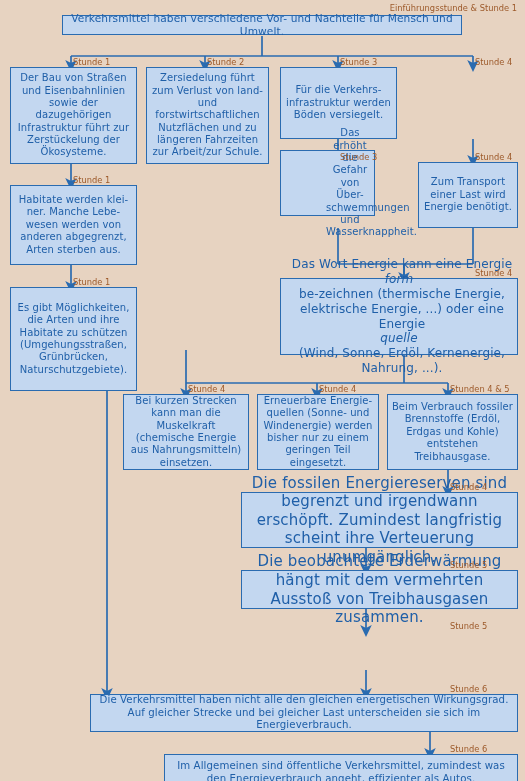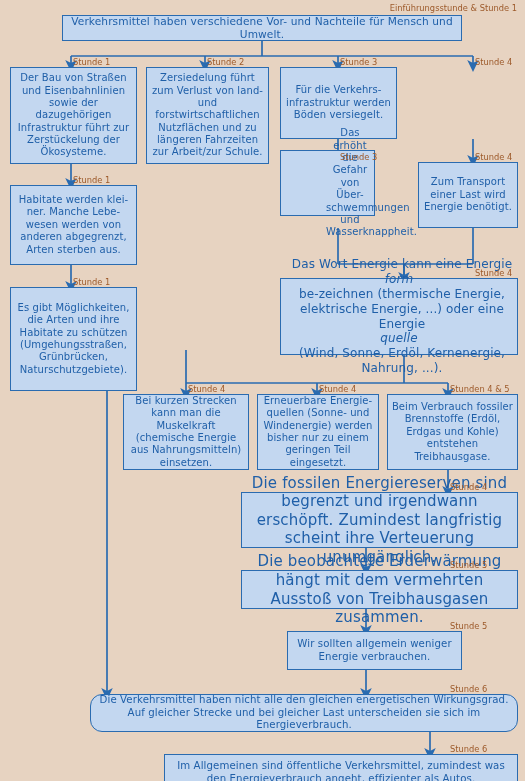--- a/index.html
+++ b/index.html
@@ -91,21 +91,21 @@
 
       <path d="M366,609 L366,631" marker-end="url(#ah)"></path>
 
       <path d="M366,670 L366,694" marker-end="url(#ah)"></path>
 
       <path d="M430,732 L430,754" marker-end="url(#ah)"></path>
     </g>
   </svg>
 
   <div class="lbl" style="right:8px;top:3px;">Einführungsstunde &amp; Stunde 1</div>
-  <div class="node" style="left:62px;top:15px;width:400px;height:26px;font-size:10.6px;">
+  <div class="node" style="left:62px;top:15px;width:400px;height:20px;font-size:10.6px;">
     <span>Verkehrsmittel haben verschiedene Vor- und Nachteile für Mensch und Umwelt.</span>
   </div>
 
   <div class="lbl" style="left:73px;top:57px;">Stunde 1</div>
   <div class="node" style="left:10px;top:67px;width:127px;height:97px;font-size:10px;">
     <span>Der Bau von Straßen und Eisenbahnlinien sowie der dazugehörigen Infrastruktur führt zur Zerstückelung der Ökosysteme.</span>
   </div>
 
   <div class="lbl" style="left:207px;top:57px;">Stunde 2</div>
   <div class="node" style="left:146px;top:67px;width:123px;height:97px;font-size:10px;">
@@ -163,26 +163,23 @@
   <div class="node" style="left:241px;top:492px;width:277px;height:56px;font-size:15px;">
     <span>Die fossilen Energiereserven sind begrenzt und irgendwann erschöpft. Zumindest langfristig scheint ihre Verteuerung unumgänglich.</span>
   </div>
 
   <div class="lbl" style="left:450px;top:560px;">Stunde 5</div>
   <div class="node" style="left:241px;top:570px;width:277px;height:39px;font-size:15px;">
     <span>Die beobachtete Erderwärmung hängt mit dem vermehrten Ausstoß von Treibhausgasen zusammen.</span>
   </div>
 
   <div class="lbl" style="left:450px;top:621px;">Stunde 5</div>
-  <div class="node" style="left:287px;top:631px;width:175px;height:39px;font-size:10.2px;">
-    <span>Wir sollten allgemein weniger Energie verbrauchen.</span>
-  </div>
 
   <div class="lbl" style="left:450px;top:684px;">Stunde 6</div>
-  <div class="node" style="left:90px;top:694px;width:428px;height:38px;font-size:10.2px;border-radius:12px;">
+  <div class="node" style="left:90px;top:694px;width:428px;height:38px;font-size:10.2px;">
     <span>Die Verkehrsmittel haben nicht alle den gleichen energetischen Wirkungsgrad. Auf gleicher Strecke und bei gleicher Last unterscheiden sie sich im Energieverbrauch.</span>
   </div>
 
   <div class="lbl" style="left:450px;top:744px;">Stunde 6</div>
   <div class="node" style="left:164px;top:754px;width:354px;height:38px;font-size:10.2px;">
     <span>Im Allgemeinen sind öffentliche Verkehrsmittel, zumindest was den Energieverbrauch angeht, effizienter als Autos.</span>
   </div>
 
 </div>
 

